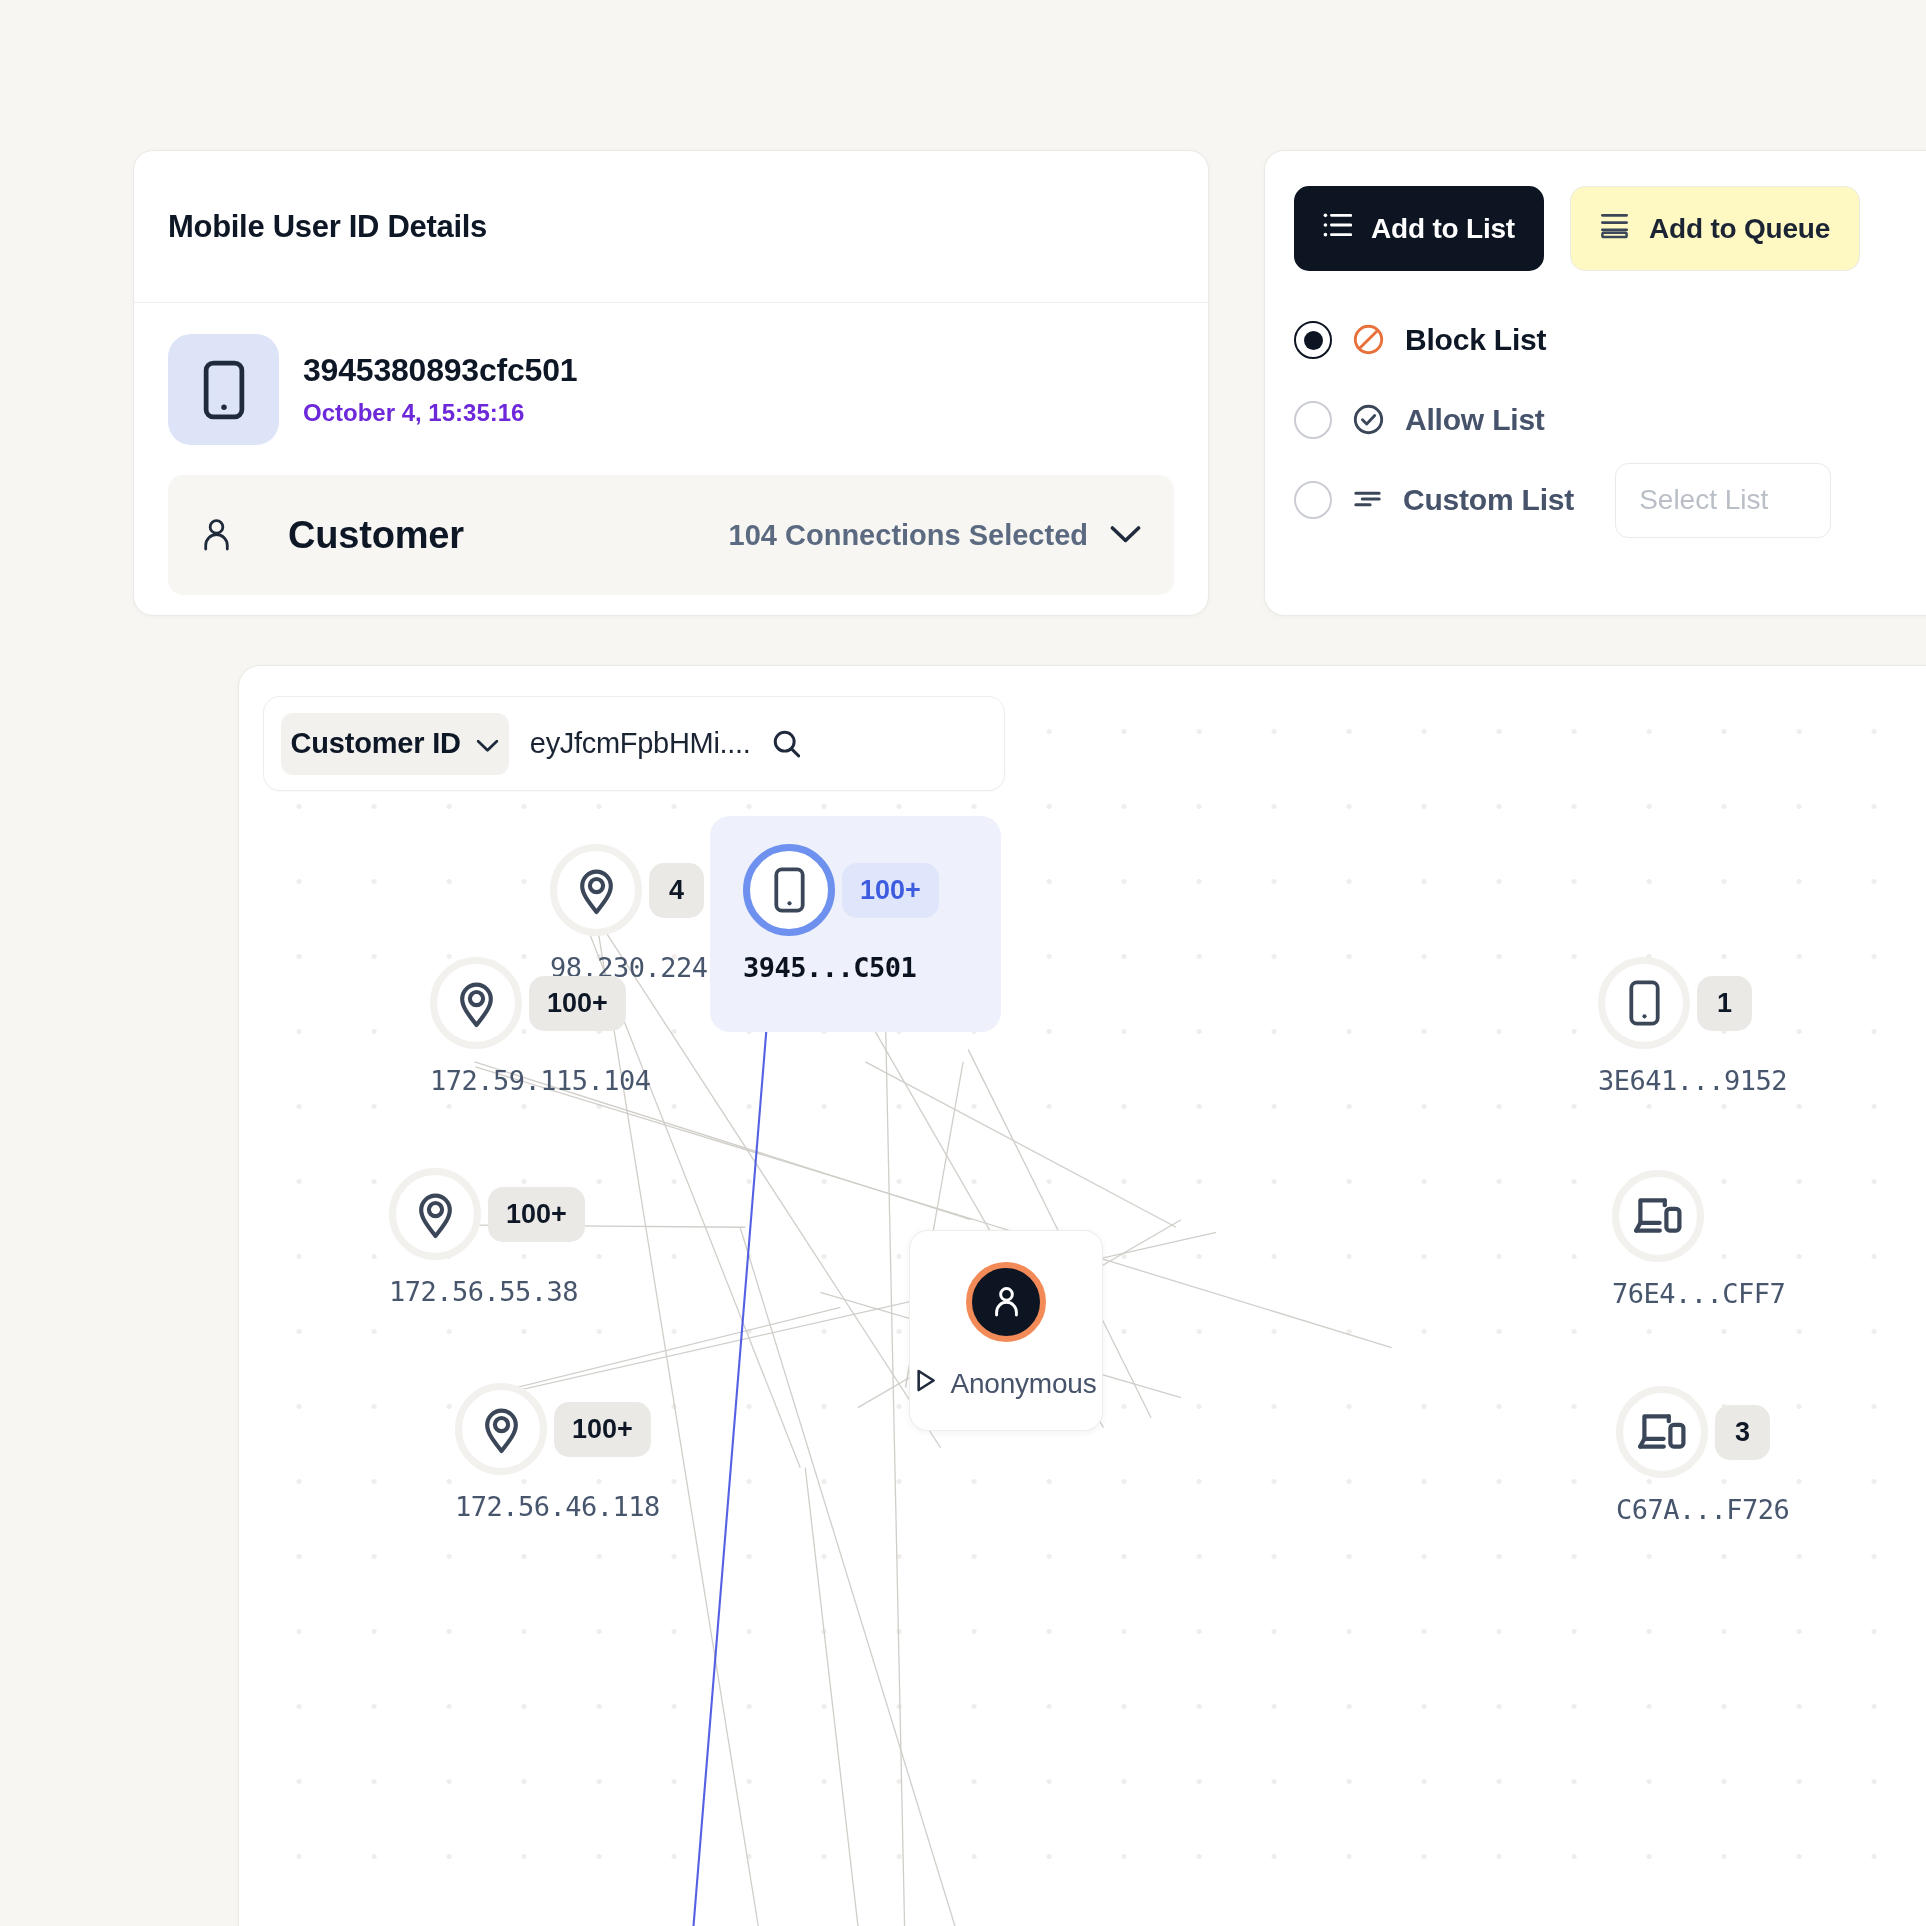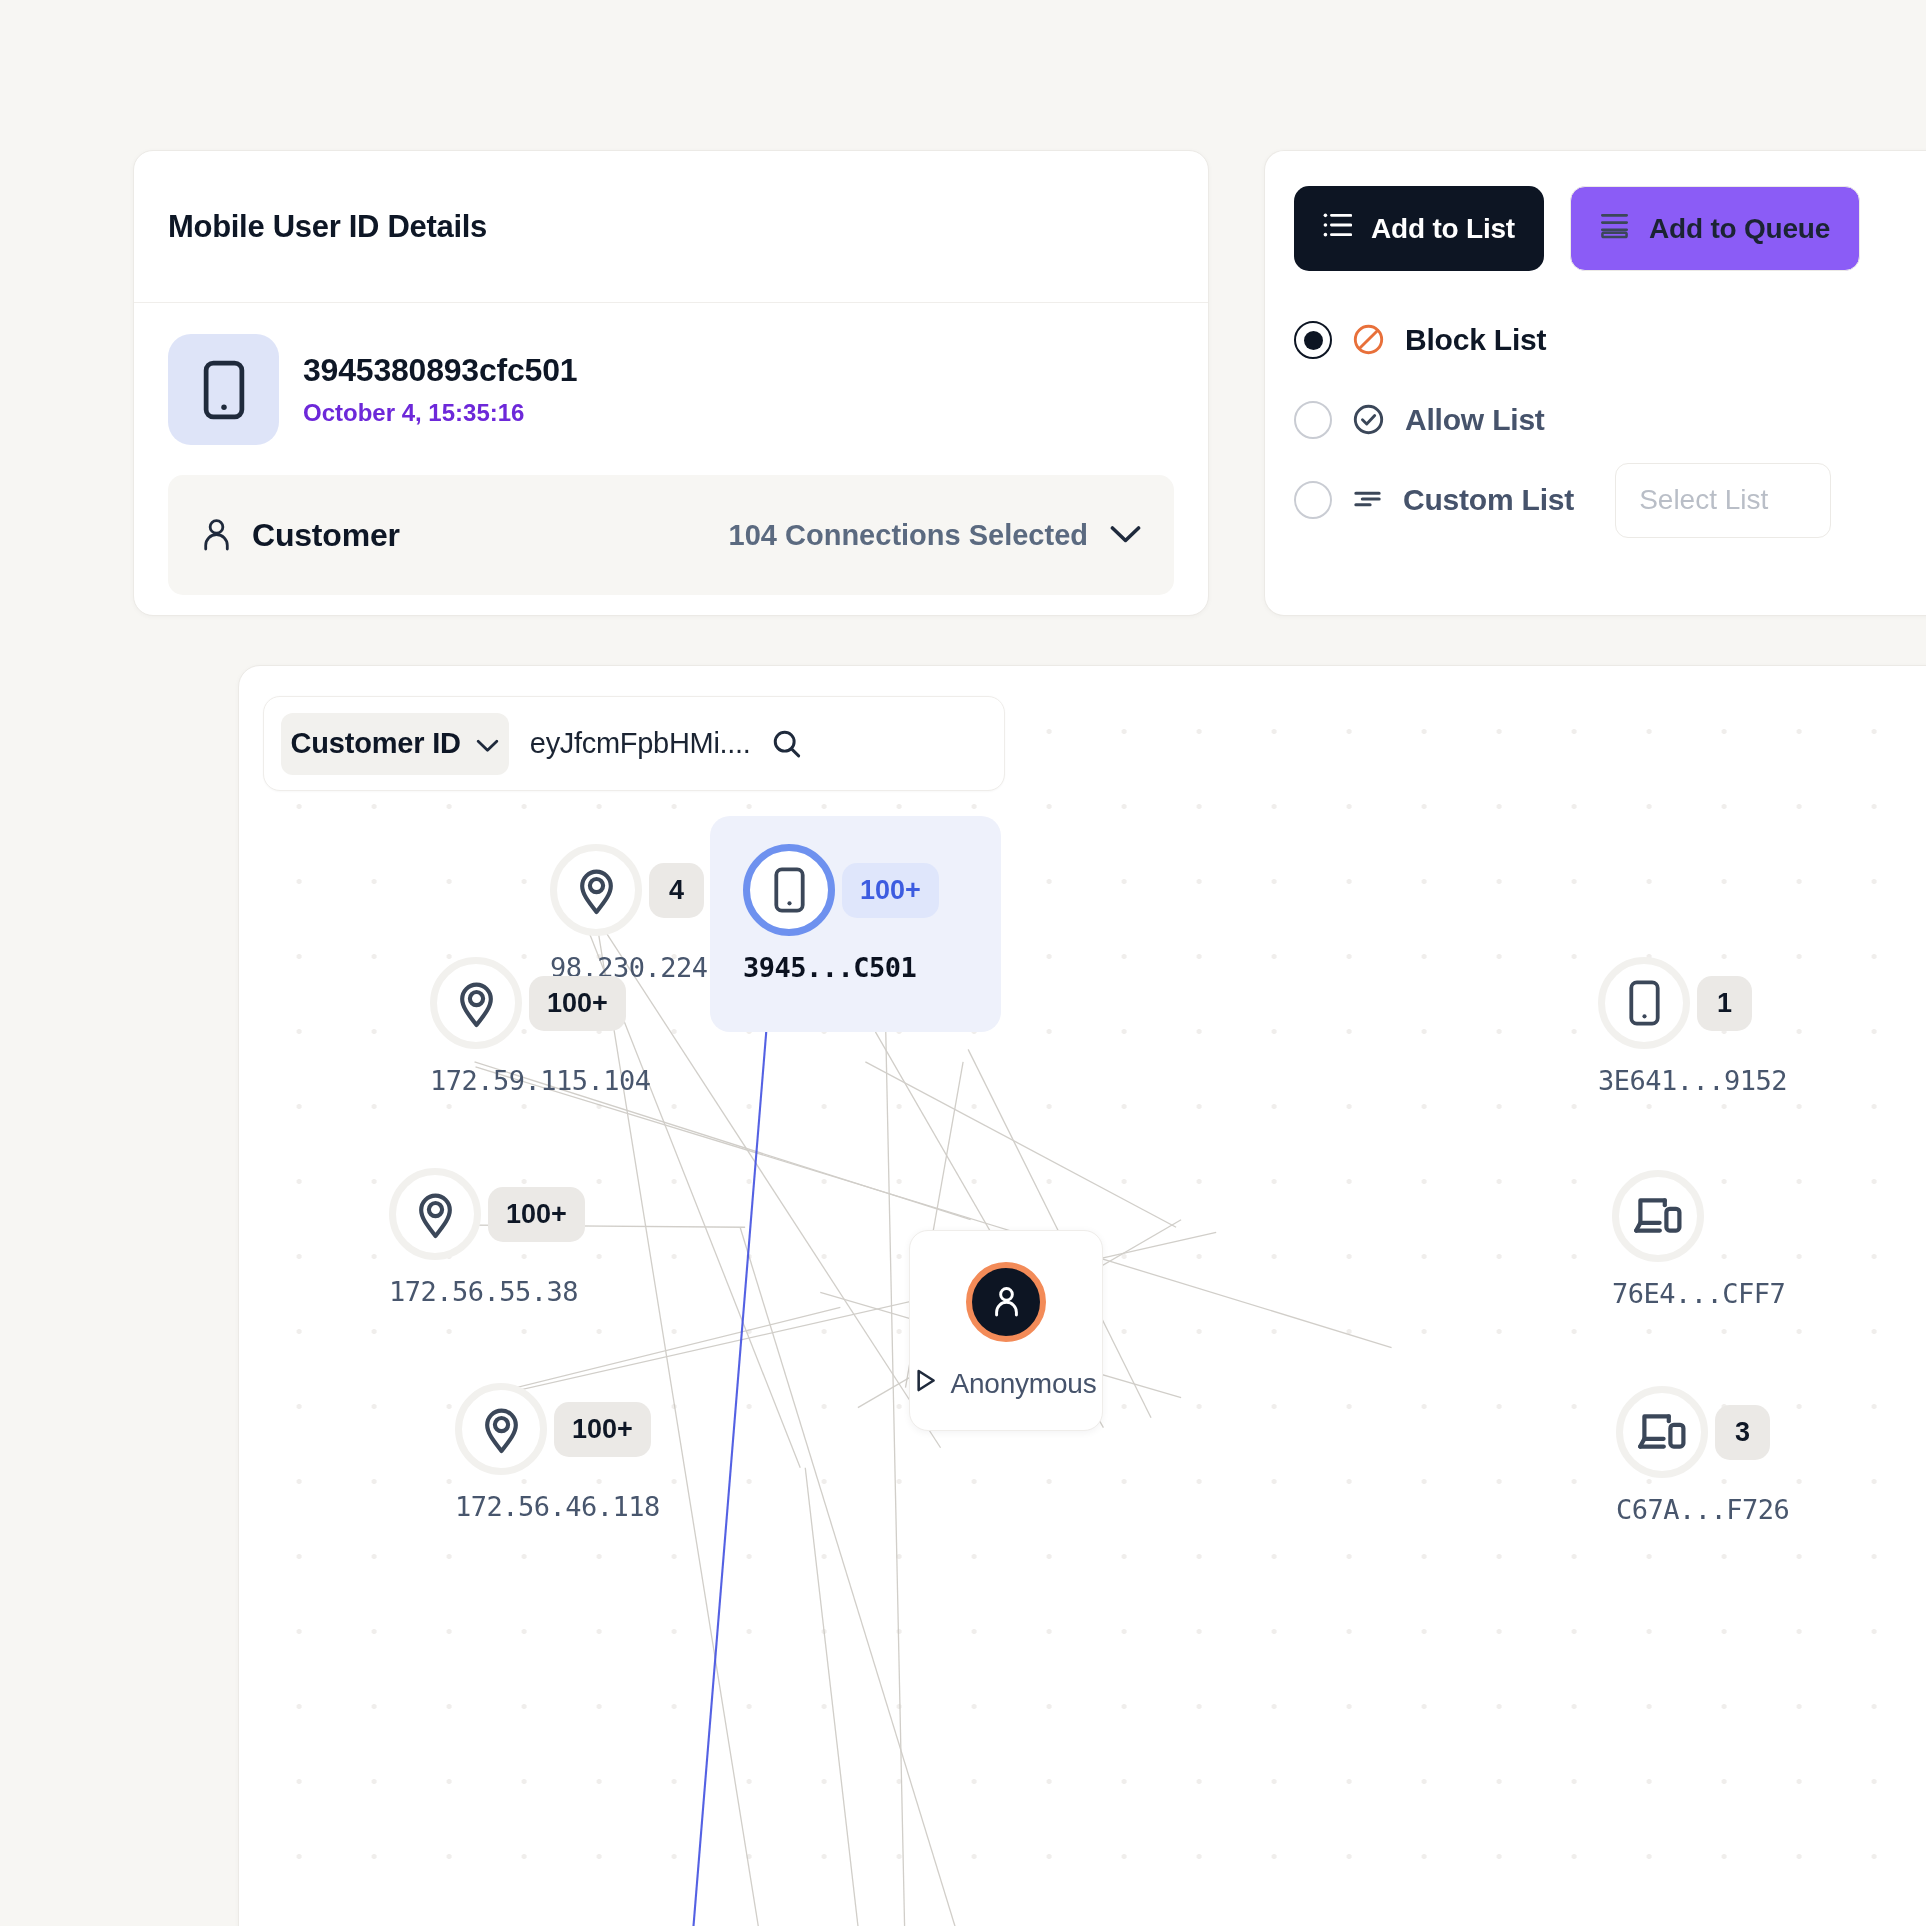--- a/index.html
+++ b/index.html
@@ -48,40 +48,40 @@
   }
   .conn-row{
     margin-top:30px;
     height:120px;
     background:#f7f6f3;
     border-radius:15px;
     display:flex; align-items:center;
     padding:0 33px;
   }
   .conn-left{ display:flex; align-items:center; gap:20px; }
-  .conn-label{ font-size:32px; font-weight:700; color:#0e1726; letter-spacing:-0.2px; }
+  .conn-label{ font-size:38px; font-weight:700; color:#0e1726; letter-spacing:-0.2px;margin-left:36px; }
   .conn-right{
     margin-left:auto; display:flex; align-items:center; gap:22px;
   }
   .conn-count{ font-size:29px; color:#5b6a80; font-weight:700; }
 
   
   #list-card{
     left:1264px; top:150px; width:752px; height:466px;
     border-radius:20px 0 0 20px; border-right:none;
   }
   .btn-row{ display:flex; gap:26px; padding:35px 0 0 29px; }
   .btn{
     height:85px; border-radius:15px;
     display:flex; align-items:center; gap:19px;
     padding:0 29px; font-size:28px; font-weight:700; letter-spacing:-0.2px;
     white-space:nowrap;
   }
   .btn-dark{ background:#0d1523; color:#ffffff; }
-  .btn-light{ background:#8b5cf6; color:#1b2433; border:1.5px solid #eceae6;gap:20px; }
+  .btn-light{ background:#fef9c3; color:#1b2433; border:1.5px solid #eceae6;gap:20px; }
 
   .radio-list{ padding:29px 0 0 29px; }
   .radio-row{ display:flex; align-items:center; gap:20px; height:80px; }
   .radio{
     width:38px; height:38px; border-radius:50%;
     border:2.5px solid #c9ccd3; flex:none;
     display:flex; align-items:center; justify-content:center;
   }
   .radio.on{ border-color:#0d1523; }
   .radio.on::after{

